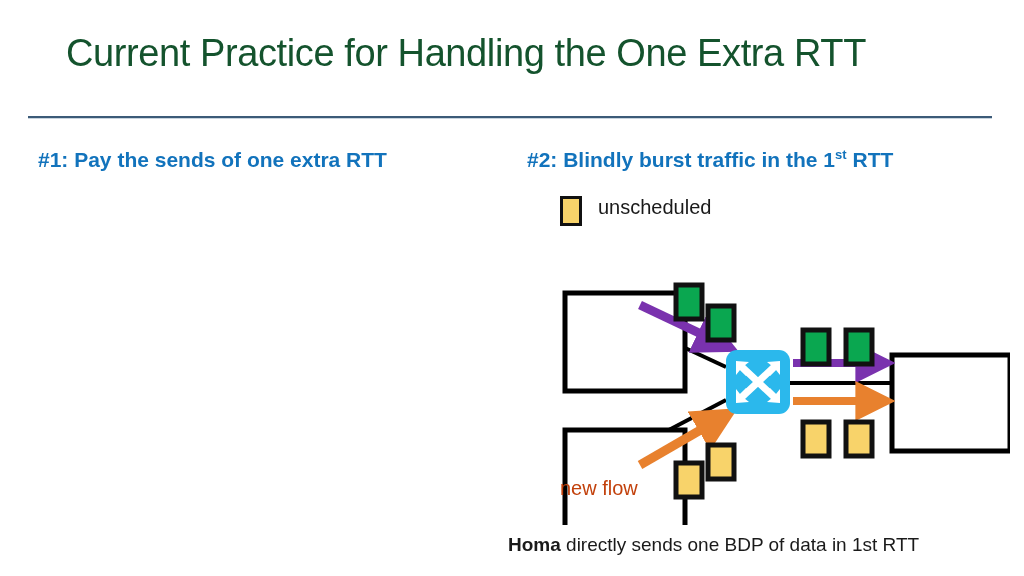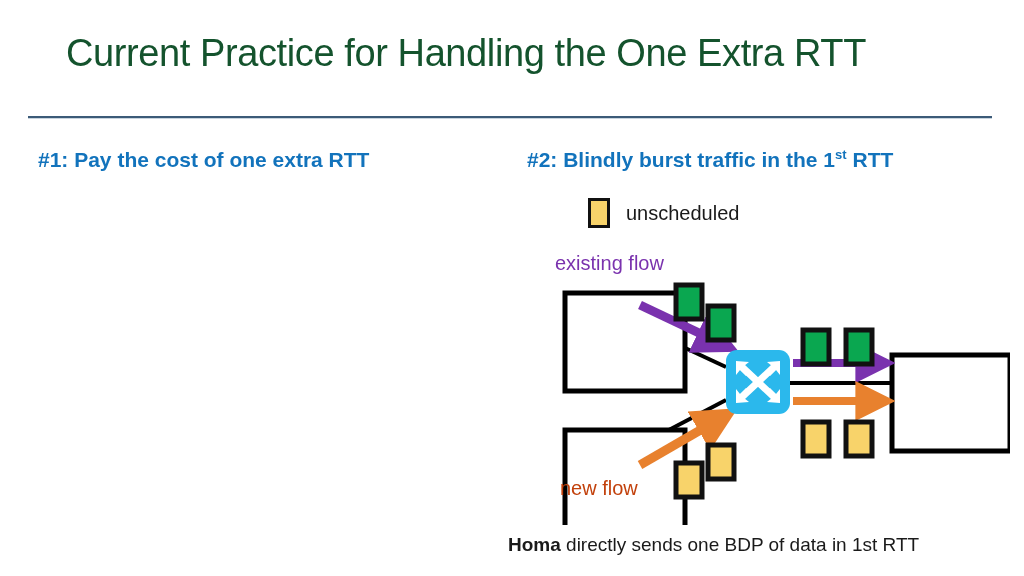--- a/index.html
+++ b/index.html
@@ -60,22 +60,21 @@
     left: 560px;
     top: 196px;
     width: 440px;
     height: 34px;
   }
   .legend-entry {
     position: absolute;
     top: 0;
     height: 34px;
     display: flex;
-    align-items: center;
-    margin-left: 28px;
+    align-items: flex-start;
   }
   #legend-unscheduled { left: 0px; }
   #legend-scheduled   { left: 272px; }
   .legend-swatch {
     width: 22px;
     height: 30px;
     border: 3px solid #111111;
     box-sizing: border-box;
   }
   .legend-swatch.unsched { background: #F8D36A; }
@@ -130,21 +129,21 @@
   }
   #caption b { font-weight: bold; }
 </style>
 </head>
 <body>
 
 <div id="slide-title">Current Practice for Handling the One Extra RTT</div>
 
 <div id="title-divider"></div>
 
-<div class="col-heading" id="heading-1">#1: Pay the cost of one extra RTT</div>
+<div class="col-heading" id="heading-1">#1: Pay the sends of one extra RTT</div>
 
 <div class="col-heading" id="heading-2"><span>#2: Blindly burst traffic in the 1</span><sup>st</sup><span> RTT</span></div>
 
 <div id="legend">
   <div class="legend-entry" id="legend-unscheduled">
     <span class="legend-swatch unsched"></span>
     <span class="legend-label">unscheduled</span>
   </div>
 </div>
 
@@ -198,18 +197,17 @@
     <rect x="273" y="85" width="26" height="34" fill="#0AA750" stroke="#111111" stroke-width="5"></rect>
     <rect x="316" y="85" width="26" height="34" fill="#0AA750" stroke="#111111" stroke-width="5"></rect>
 
     <rect x="273" y="177" width="26" height="34" fill="#F8D36A" stroke="#111111" stroke-width="5"></rect>
     <rect x="316" y="177" width="26" height="34" fill="#F8D36A" stroke="#111111" stroke-width="5"></rect>
 
     <rect x="178" y="200" width="26" height="34" fill="#F8D36A" stroke="#111111" stroke-width="5"></rect>
     <rect x="146" y="218" width="26" height="34" fill="#F8D36A" stroke="#111111" stroke-width="5"></rect>
   </svg>
 
-  <div class="flow-label" id="label-existing-flow">existing flow</div>
 
   <div class="flow-label" id="label-new-flow">new flow</div>
 </div>
 
 <div id="caption"><b>Homa</b><span> directly sends one BDP of data in 1st RTT</span></div>
 
 </body></html>

